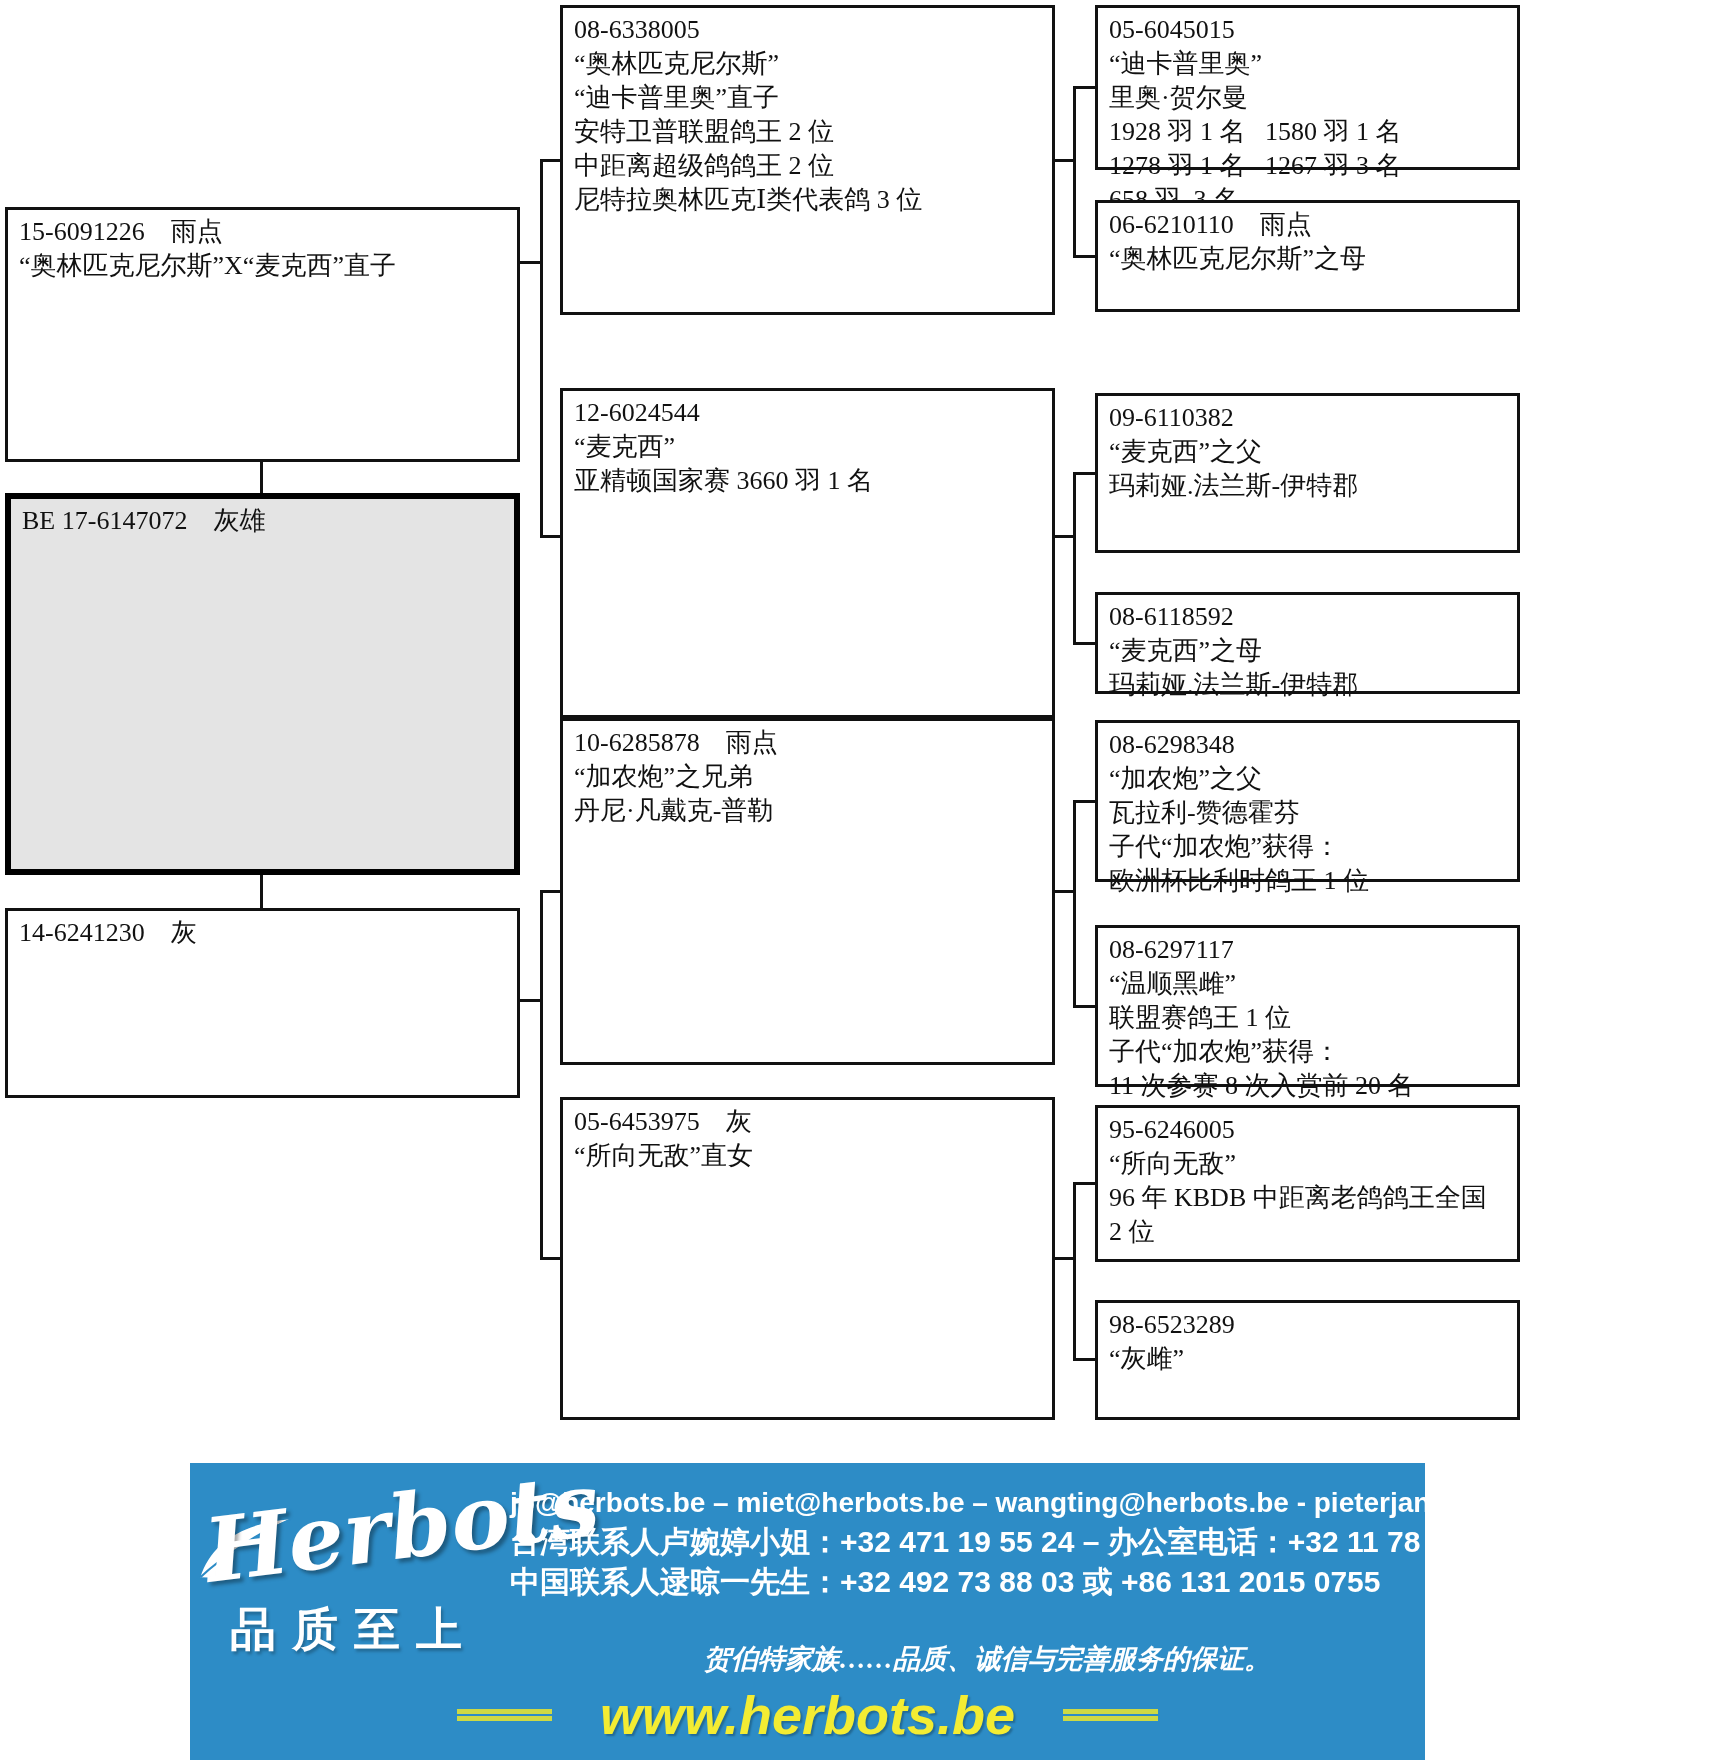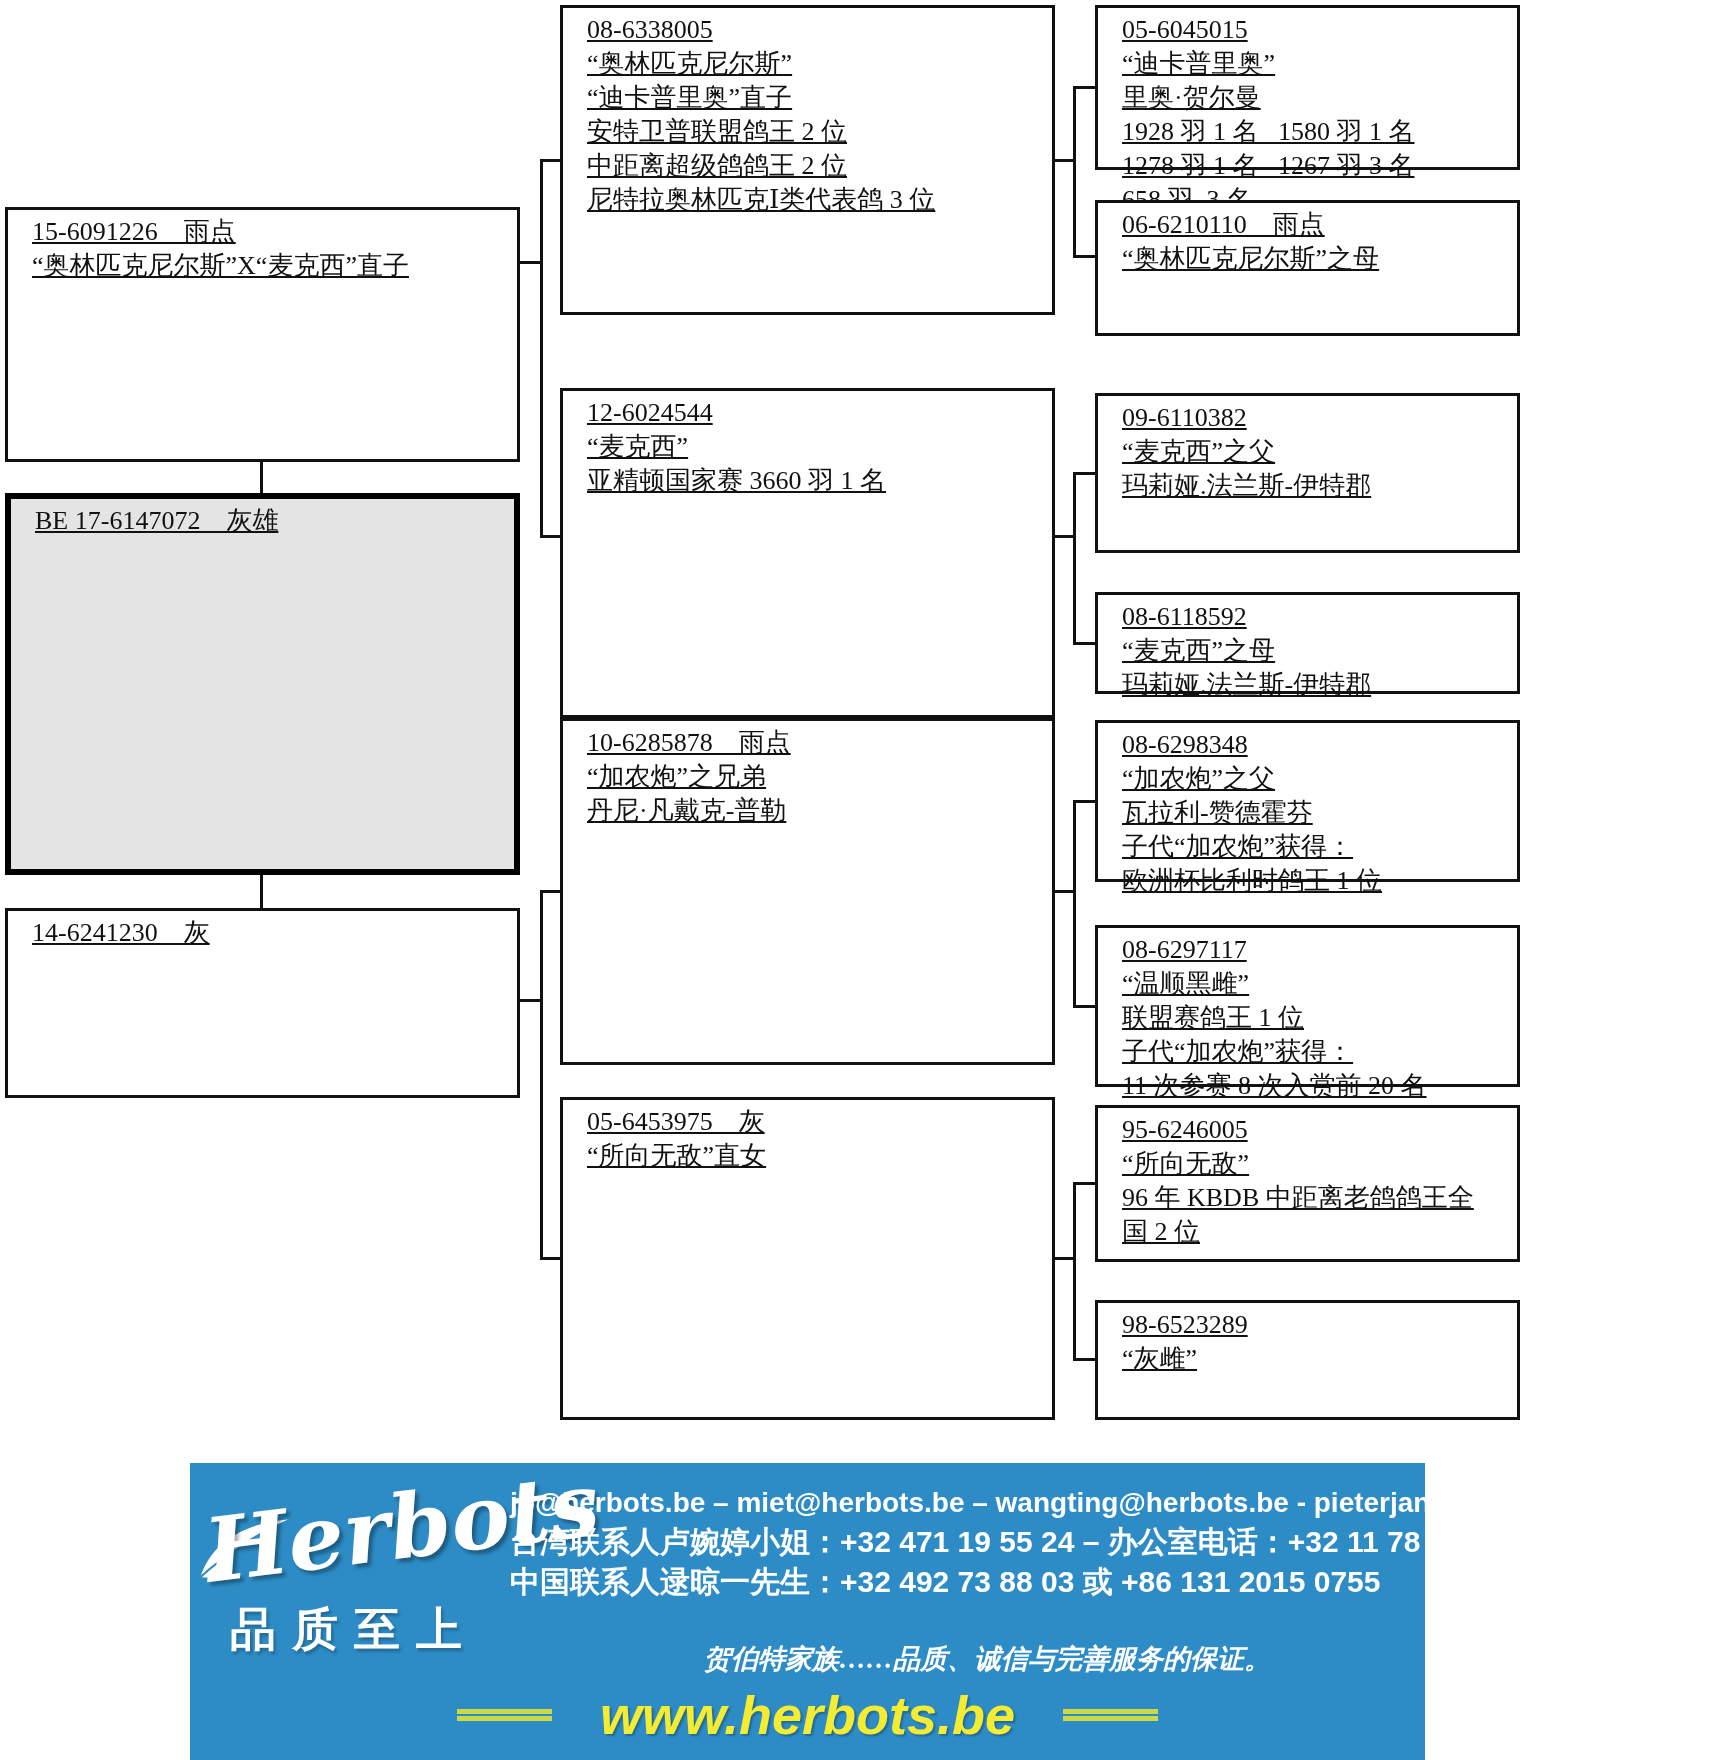--- a/index.html
+++ b/index.html
@@ -2,22 +2,22 @@
 <html><head>
 <meta charset="utf-8">
 <style>
   html,body{margin:0;padding:0;}
   body{
     width:1720px;height:1760px;position:relative;background:#ffffff;
     font-family:"Liberation Serif","DejaVu Serif",serif;overflow:hidden;
   }
   .box{
     position:absolute;background:#ffffff;border:3px solid #111;
-    box-sizing:border-box;padding:5px 24px;
-    font-size:26px;line-height:34px;color:#111;white-space:pre-wrap;text-decoration:underline;
+    box-sizing:border-box;padding:5px 11px;
+    font-size:26px;line-height:34px;color:#111;white-space:pre-wrap;
   }
   .box .bx-line{white-space:pre-wrap;}
   .box.main{
     border:6px solid #000;background:#e4e4e4;
   }
   .cline{position:absolute;background:#111;}
   
   .footer{
     position:absolute;left:190px;top:1463px;width:1235px;height:297px;
     background:#2d8cc6;overflow:hidden;color:#fff;
@@ -58,21 +58,21 @@
 </style>
 </head>
 <body>
 
 <div class="box" style="left:560px;top:5px;width:495px;height:310px;"><div class="bx-line">08-6338005</div><div class="bx-line">“奥林匹克尼尔斯”</div><div class="bx-line">“迪卡普里奥”直子</div><div class="bx-line">安特卫普联盟鸽王 2 位</div><div class="bx-line">中距离超级鸽鸽王 2 位</div><div class="bx-line">尼特拉奥林匹克Ⅰ类代表鸽 3 位</div></div>
 <div class="box" style="left:560px;top:388px;width:495px;height:330px;"><div class="bx-line">12-6024544</div><div class="bx-line">“麦克西”</div><div class="bx-line">亚精顿国家赛 3660 羽 1 名</div></div>
 <div class="box" style="left:560px;top:718px;width:495px;height:347px;"><div class="bx-line">10-6285878    雨点</div><div class="bx-line">“加农炮”之兄弟</div><div class="bx-line">丹尼·凡戴克-普勒</div></div>
 <div class="box" style="left:560px;top:1097px;width:495px;height:323px;"><div class="bx-line">05-6453975    灰</div><div class="bx-line">“所向无敌”直女</div></div>
 
 <div class="box" style="left:1095px;top:5px;width:425px;height:165px;"><div class="bx-line">05-6045015</div><div class="bx-line">“迪卡普里奥”</div><div class="bx-line">里奥·贺尔曼</div><div class="bx-line">1928 羽 1 名   1580 羽 1 名</div><div class="bx-line">1278 羽 1 名   1267 羽 3 名</div><div class="bx-line">658 羽  3 名</div></div>
-<div class="box" style="left:1095px;top:200px;width:425px;height:136px;"><div class="bx-line">06-6210110    雨点</div><div class="bx-line">“奥林匹克尼尔斯”之母</div></div>
+<div class="box" style="left:1095px;top:200px;width:425px;height:112px;"><div class="bx-line">06-6210110    雨点</div><div class="bx-line">“奥林匹克尼尔斯”之母</div></div>
 <div class="box" style="left:1095px;top:393px;width:425px;height:160px;"><div class="bx-line">09-6110382</div><div class="bx-line">“麦克西”之父</div><div class="bx-line">玛莉娅.法兰斯-伊特郡</div></div>
 <div class="box" style="left:1095px;top:592px;width:425px;height:102px;"><div class="bx-line">08-6118592</div><div class="bx-line">“麦克西”之母</div><div class="bx-line">玛莉娅.法兰斯-伊特郡</div></div>
 <div class="box" style="left:1095px;top:720px;width:425px;height:162px;"><div class="bx-line">08-6298348</div><div class="bx-line">“加农炮”之父</div><div class="bx-line">瓦拉利-赞德霍芬</div><div class="bx-line">子代“加农炮”获得：</div><div class="bx-line">欧洲杯比利时鸽王 1 位</div></div>
 <div class="box" style="left:1095px;top:925px;width:425px;height:162px;"><div class="bx-line">08-6297117</div><div class="bx-line">“温顺黑雌”</div><div class="bx-line">联盟赛鸽王 1 位</div><div class="bx-line">子代“加农炮”获得：</div><div class="bx-line">11 次参赛 8 次入赏前 20 名</div></div>
 <div class="box" style="left:1095px;top:1105px;width:425px;height:157px;"><div class="bx-line">95-6246005</div><div class="bx-line">“所向无敌”</div><div class="bx-line">96 年 KBDB 中距离老鸽鸽王全国 2 位</div></div>
 <div class="box" style="left:1095px;top:1300px;width:425px;height:120px;"><div class="bx-line">98-6523289</div><div class="bx-line">“灰雌”</div></div>
 
 <div class="box" style="left:5px;top:207px;width:515px;height:255px;"><div class="bx-line">15-6091226    雨点</div><div class="bx-line">“奥林匹克尼尔斯”X“麦克西”直子</div></div>
 <div class="box main" style="left:5px;top:493px;width:515px;height:382px;"><div class="bx-line">BE 17-6147072    灰雄</div></div>
 <div class="box" style="left:5px;top:908px;width:515px;height:190px;"><div class="bx-line">14-6241230    灰</div></div>

